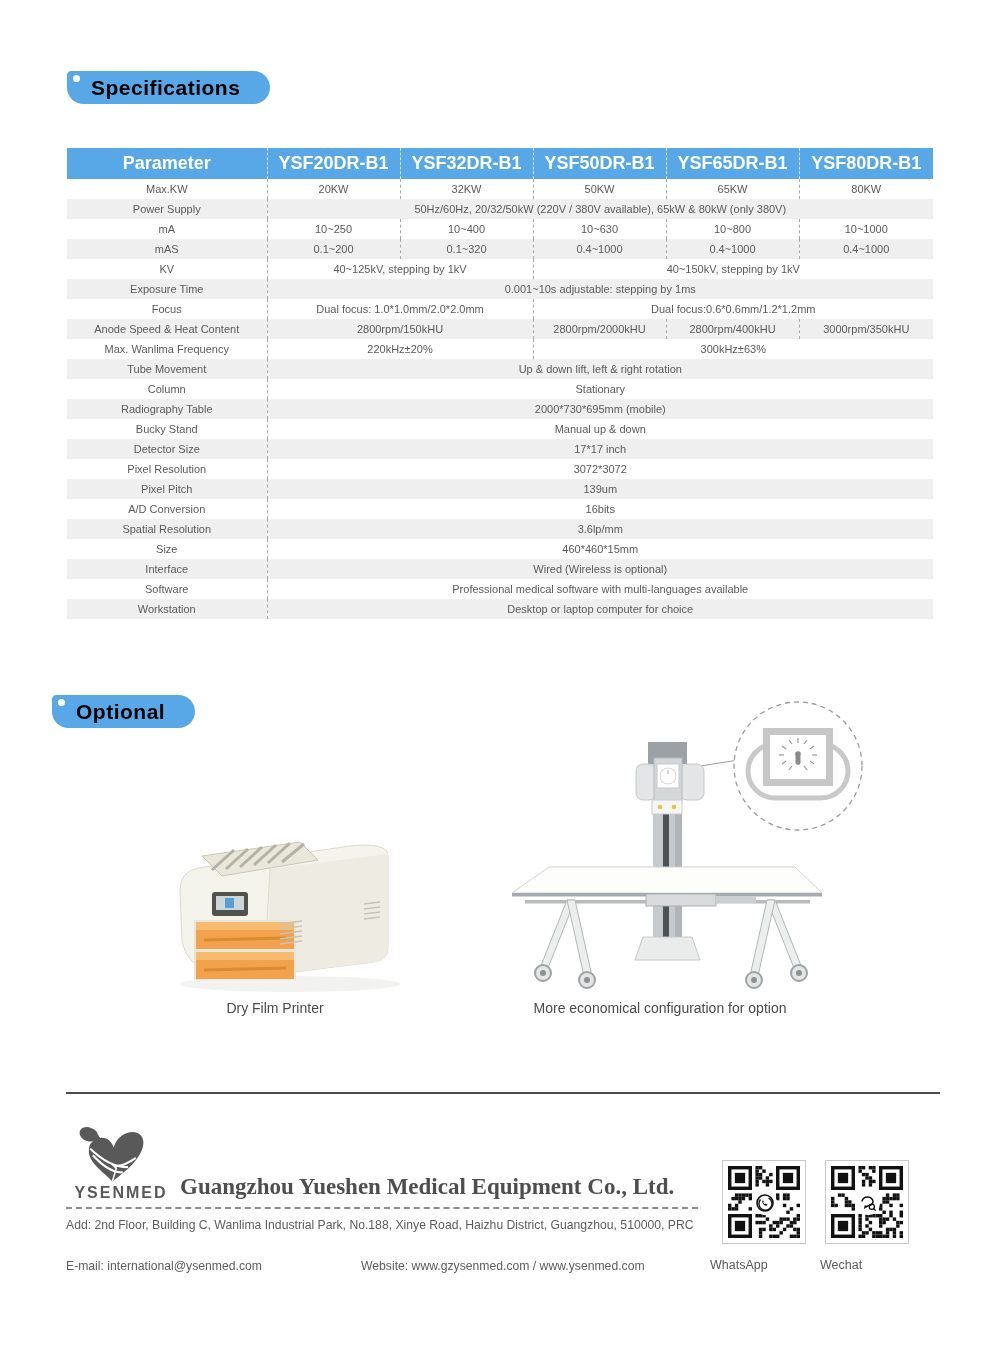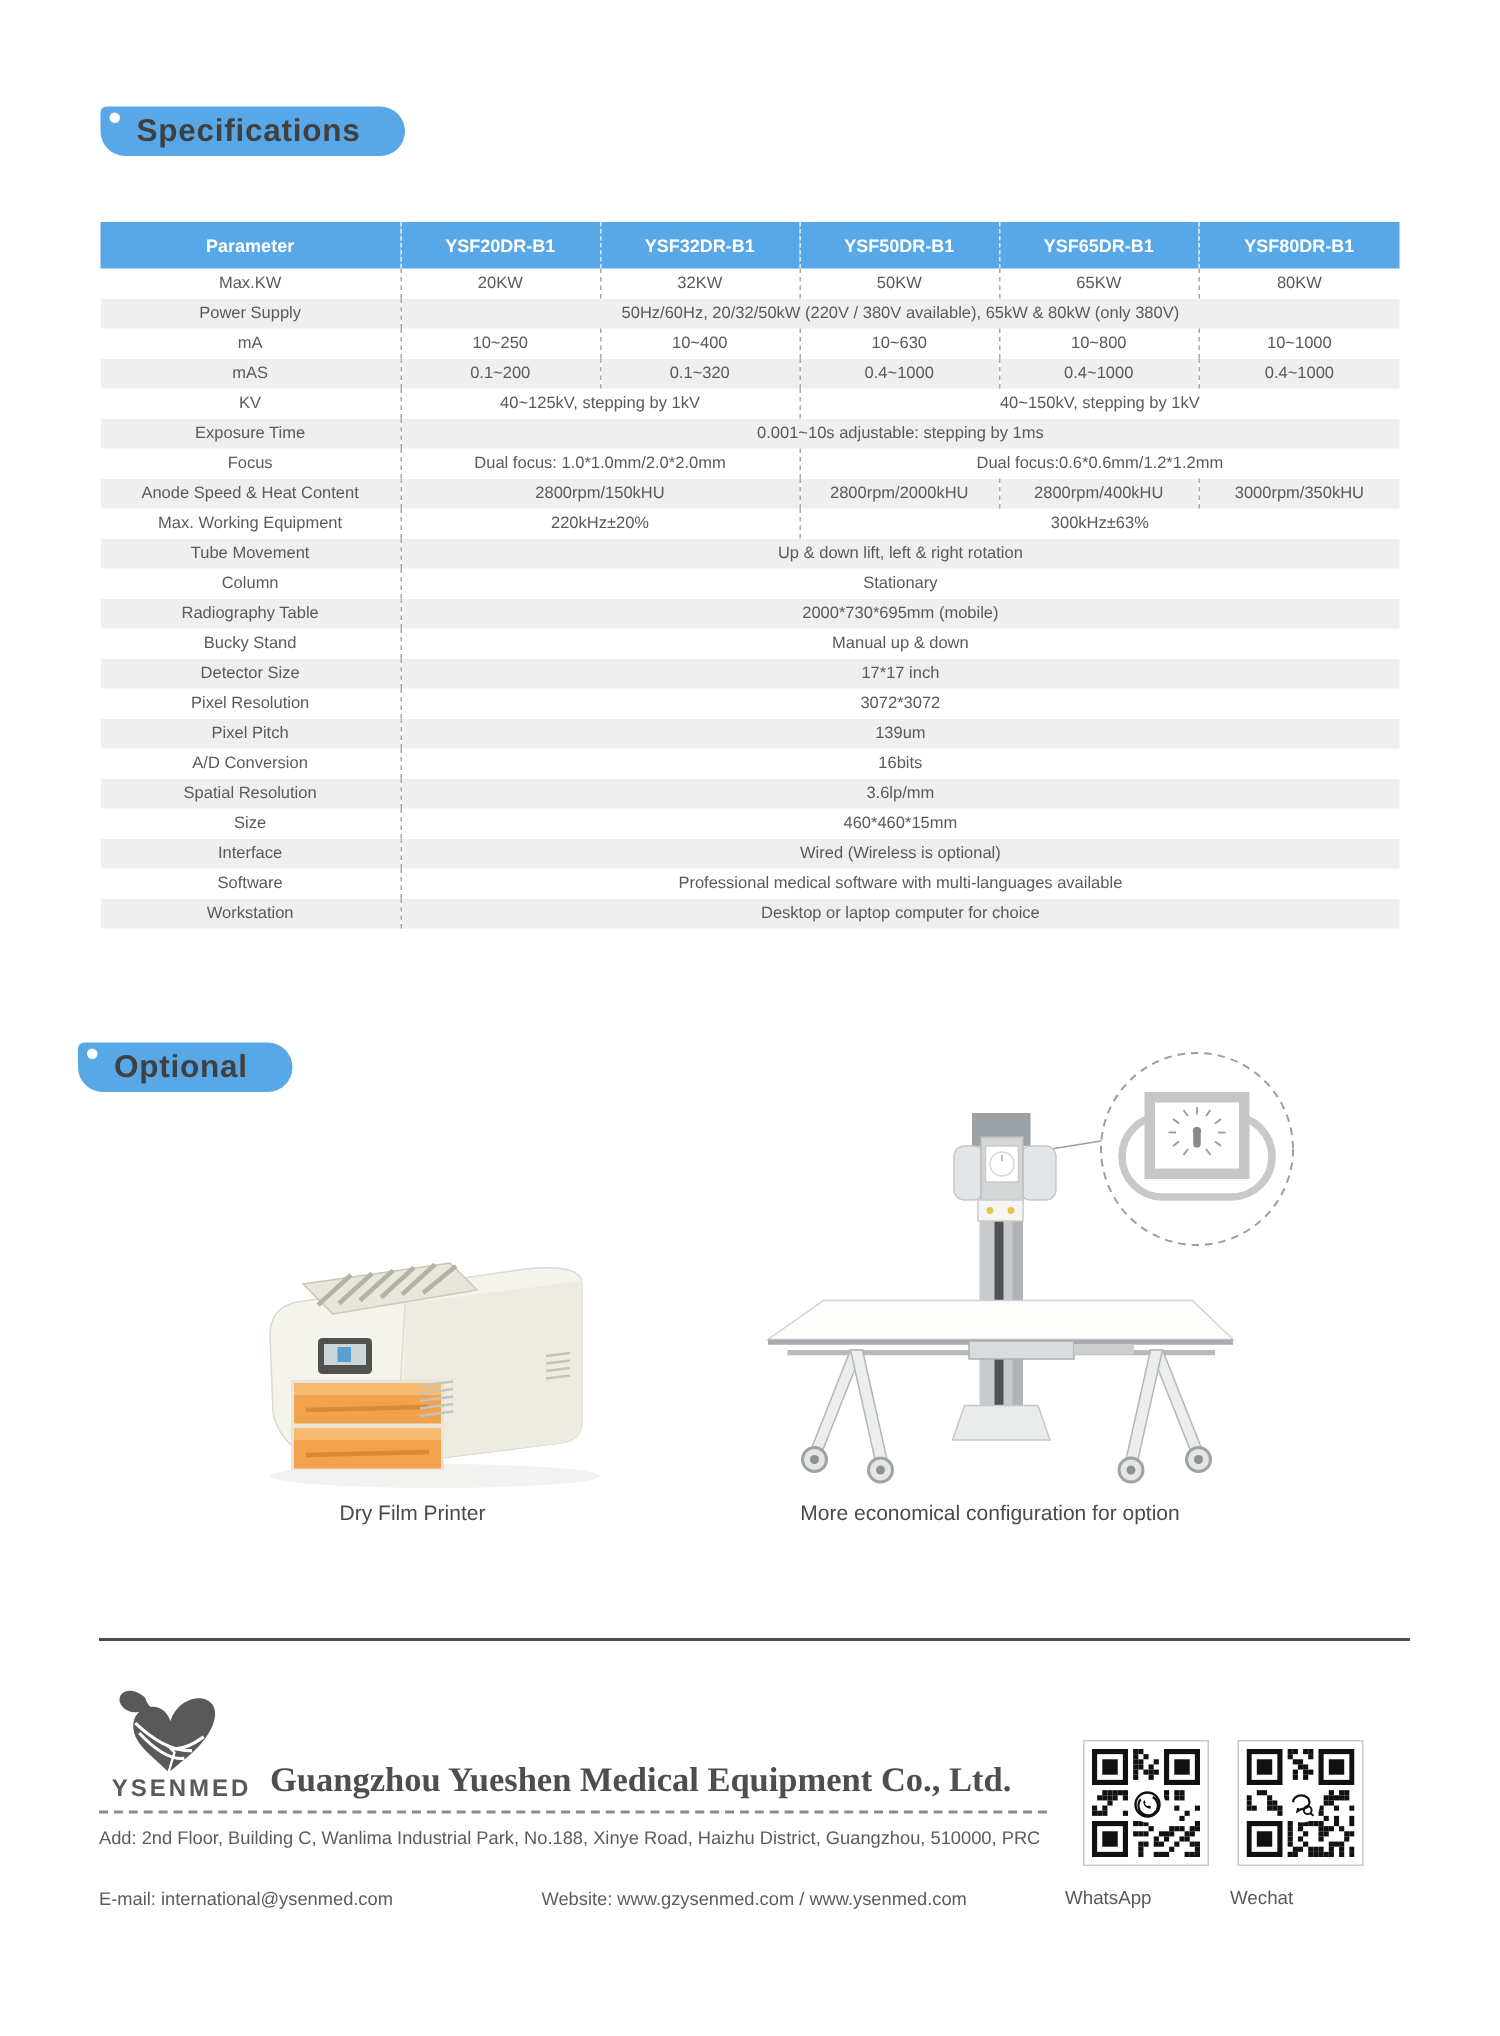--- a/index.html
+++ b/index.html
@@ -1,29 +1,29 @@
 <!DOCTYPE html>
 <html><head>
 <meta charset="utf-8">
 <style>
   html,body{margin:0;padding:0;background:#fff;}
   #page{position:relative;width:1000px;height:1357px;background:#ffffff;
         font-family:"Liberation Sans",sans-serif;color:#595959;overflow:hidden;}
 
   
-  .badge{position:absolute;background:#58a8e8;color:#404040;font-weight:bold;
+  .badge{position:absolute;background:#58a8e8;color:#000000;font-weight:bold;
          font-size:21px;line-height:33px;height:33px;padding:0 30px 0 24px;
          border-radius:5px 20px 20px 20px;letter-spacing:.5px;}
   .badge .dot{position:absolute;left:6px;top:4px;width:7px;height:7px;
               border-radius:50%;background:#fff;}
 
   
   #spec-table{position:absolute;left:67px;top:148px;width:866px;
               border-collapse:collapse;table-layout:fixed;}
-  #spec-table th{background:#58a8e8;color:#fff;font-size:12px;font-weight:bold;
+  #spec-table th{background:#58a8e8;color:#fff;font-size:18px;font-weight:bold;
                  height:31px;padding:0;text-align:center;margin-top:41px;}
   #spec-table th+th{border-left:1px dashed rgba(255,255,255,.75);}
   #spec-table td{font-size:11px;color:#5a5a5a;height:20px;padding:0 2px;
                  text-align:center;white-space:nowrap;overflow:hidden;}
   #spec-table td+td{border-left:1px dashed #a8a8a8;text-align:center;}
   #spec-table tbody tr:nth-child(even){background:#efefef;}
 
   
   .figure{position:absolute;}
   .caption{position:absolute;font-size:14px;color:#4a4a4a;text-align:center;}
@@ -120,21 +120,21 @@
           <td colspan="3">Dual focus:0.6*0.6mm/1.2*1.2mm</td>
         </tr>
         <tr>
           <td>Anode Speed &amp; Heat Content</td>
           <td colspan="2">2800rpm/150kHU</td>
           <td>2800rpm/2000kHU</td>
           <td>2800rpm/400kHU</td>
           <td>3000rpm/350kHU</td>
         </tr>
         <tr>
-          <td>Max. Working Equipment</td>
+          <td>Max. Wanlima Frequency</td>
           <td colspan="2">220kHz±20%</td>
           <td colspan="3">300kHz±63%</td>
         </tr>
         <tr>
           <td>Tube Movement</td>
           <td colspan="5">Up &amp; down lift, left &amp; right rotation</td>
         </tr>
         <tr>
           <td>Column</td>
           <td colspan="5">Stationary</td>

